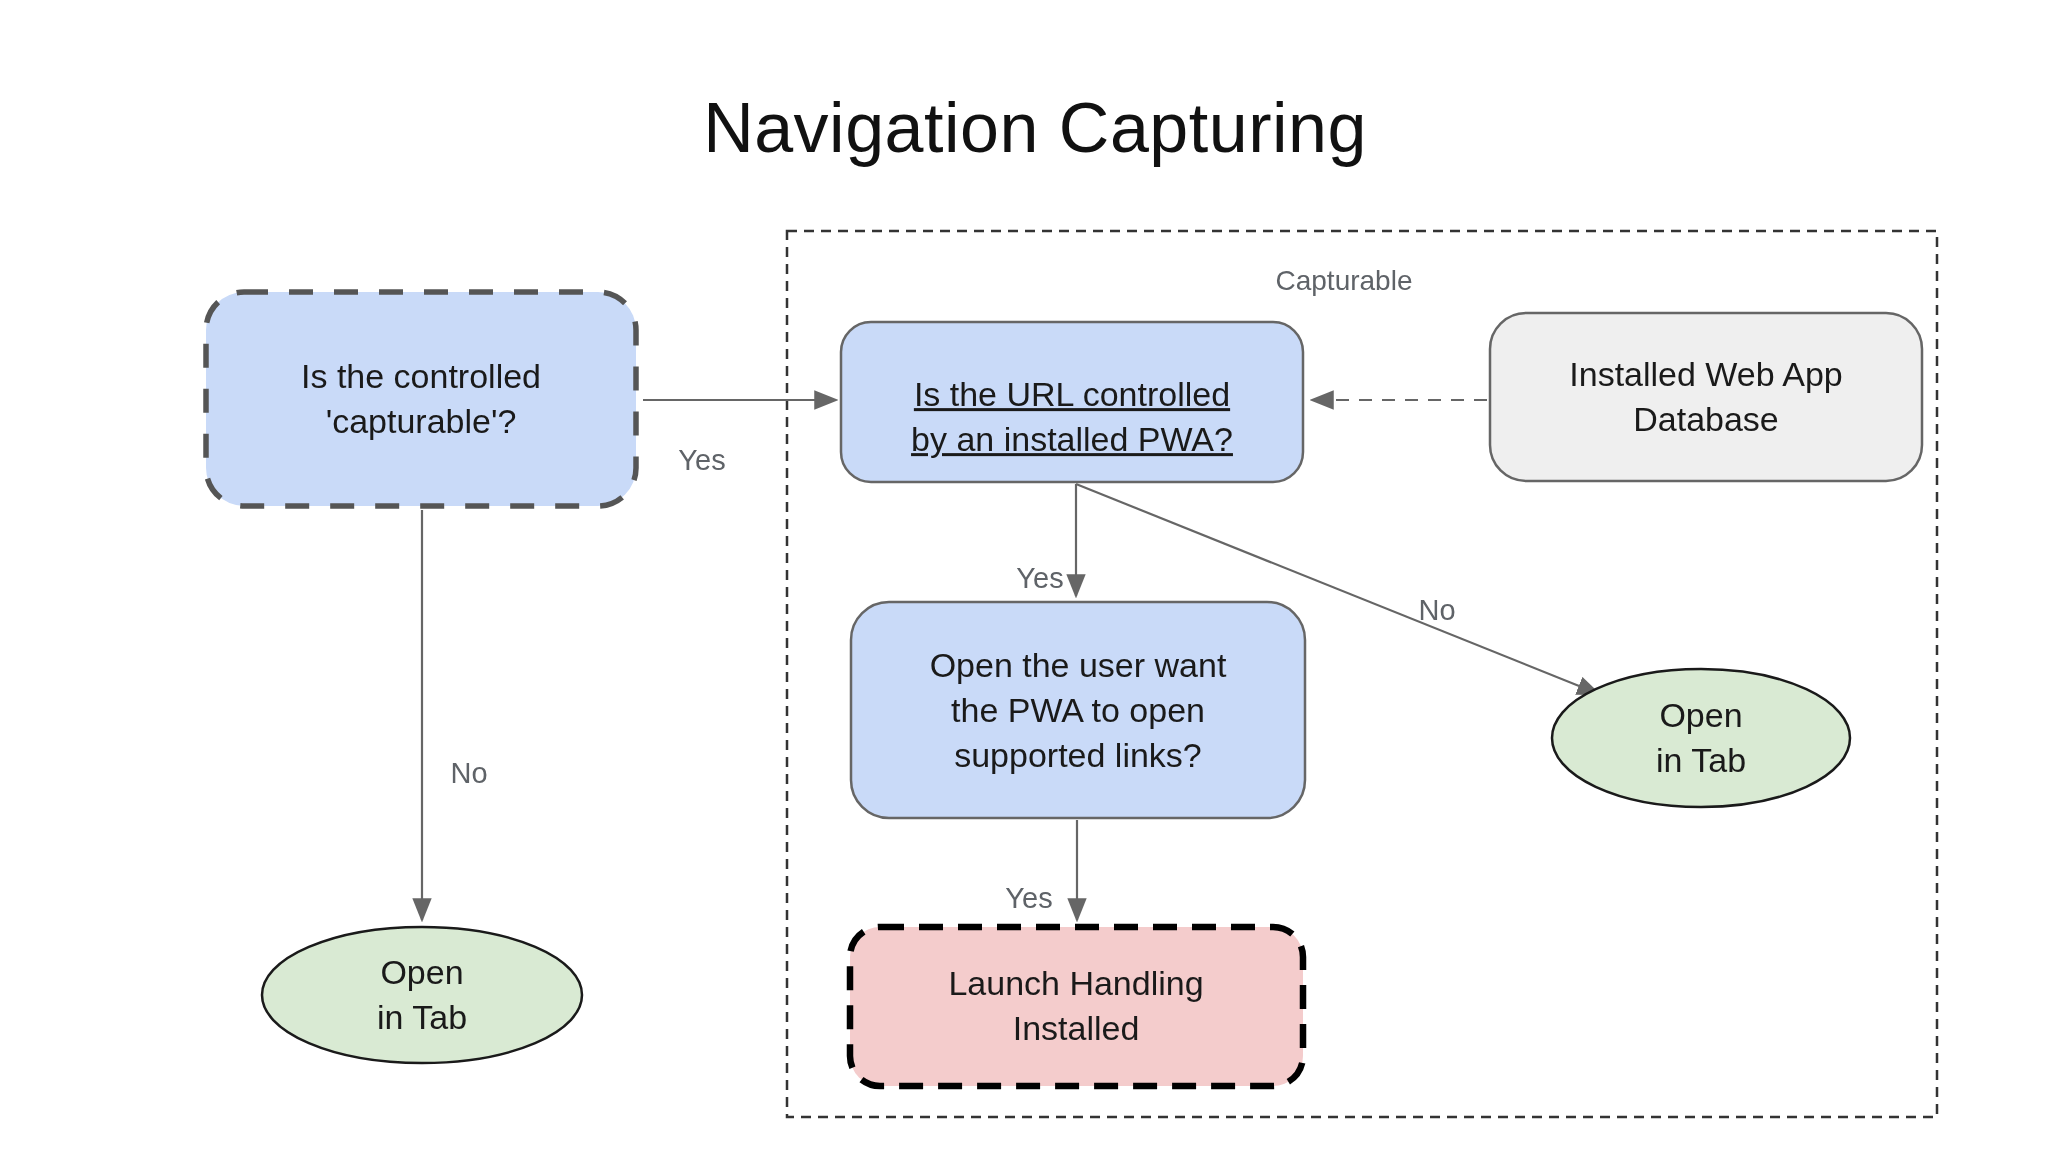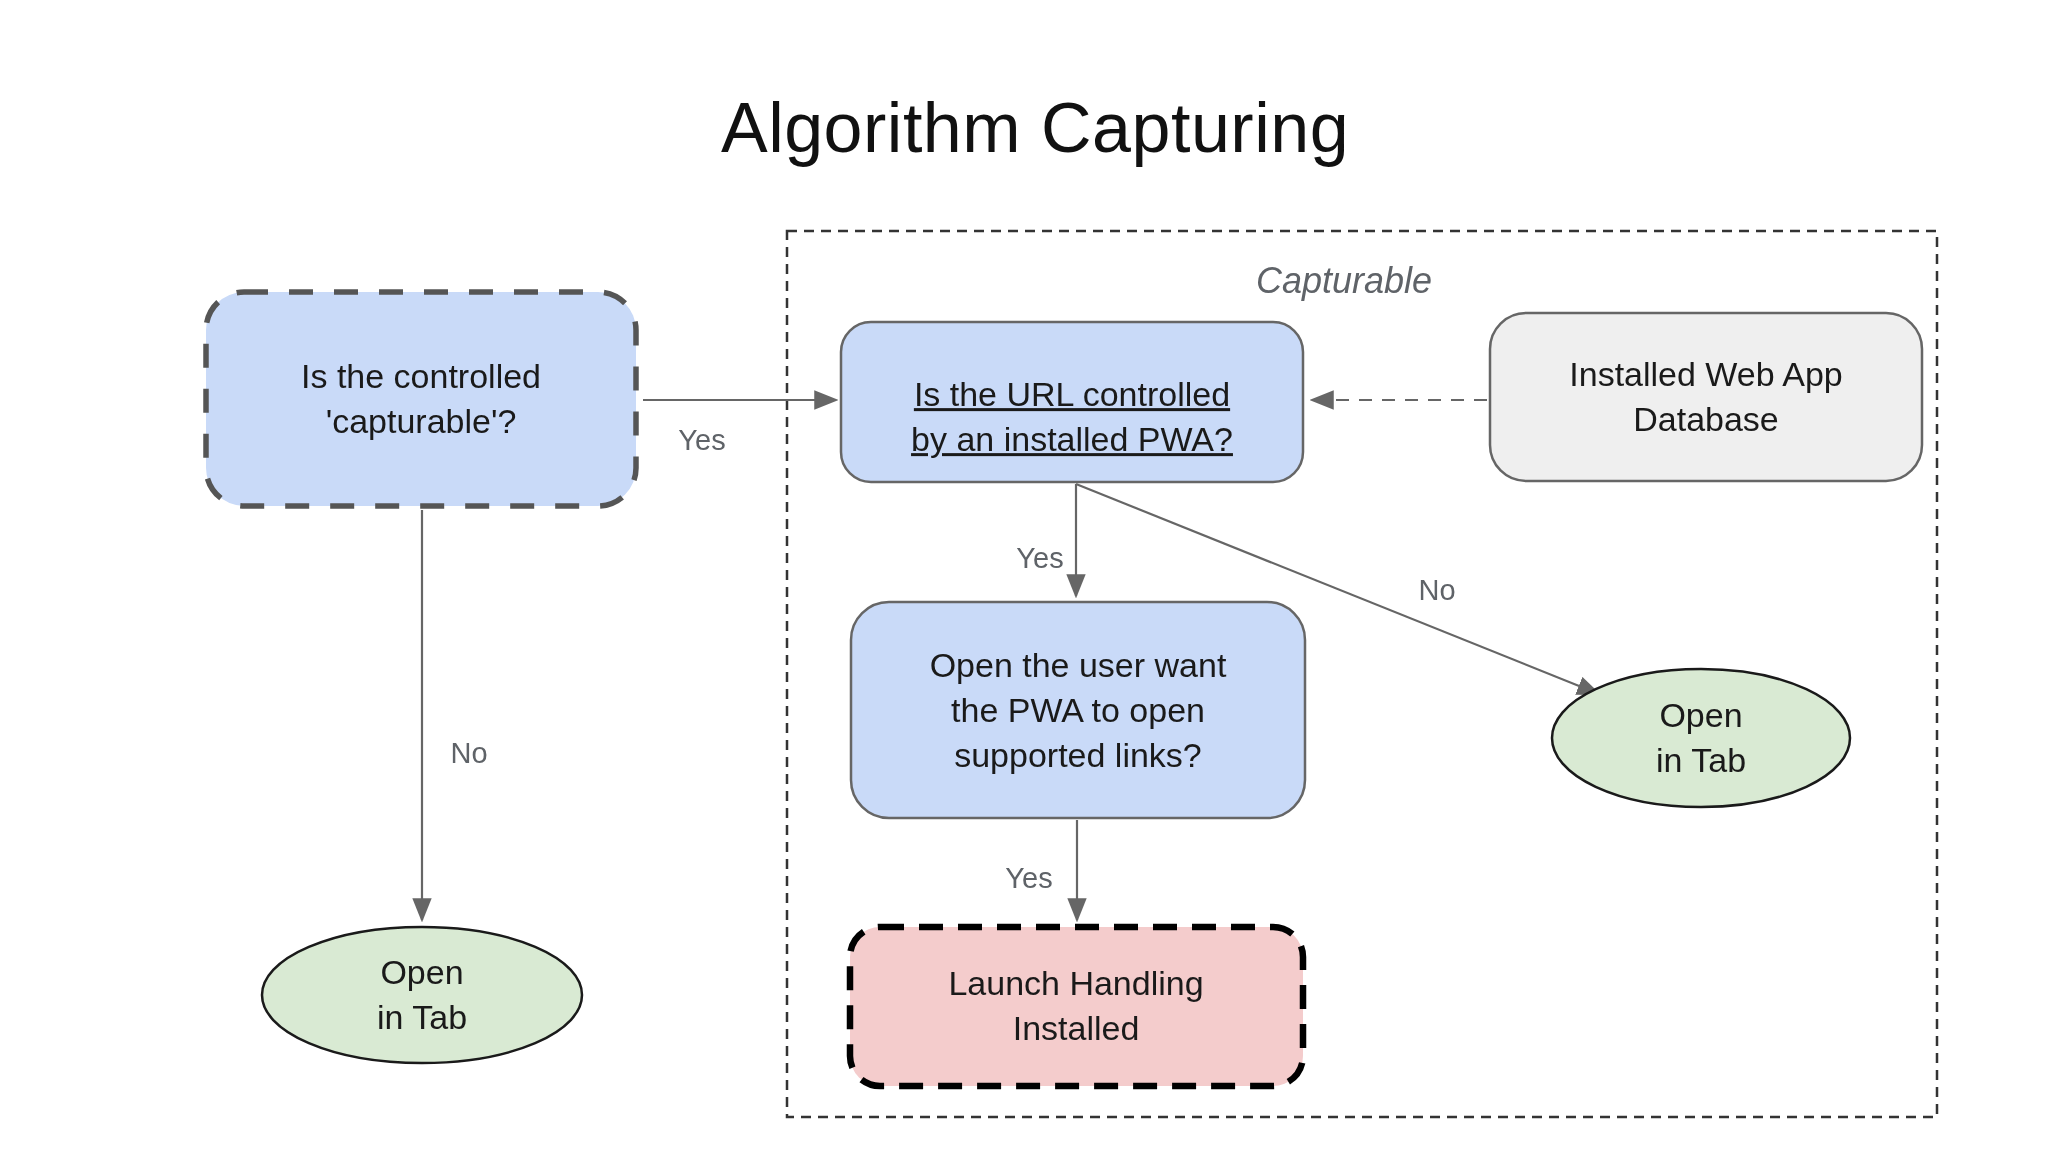--- a/index.html
+++ b/index.html
@@ -3,23 +3,23 @@
 <meta charset="utf-8">
 <style>
   html,body { margin:0; padding:0; background:#ffffff; }
   body {
     position:relative; width:2048px; height:1152px; overflow:hidden;
     font-family:"Liberation Sans", sans-serif; color:#1a1a1a;
   }
   #diagram-svg { position:absolute; left:0; top:0; width:2048px; height:1152px; }
   .txt { position:absolute; transform:translate(-50%,-50%); text-align:center; white-space:pre-line; }
   .page-title { font-size:70px; letter-spacing:0.5px; color:#111111; }
-  .group-label { font-size:36px; color:#5f6368;font-style:italic; }
+  .group-label { font-size:28px; color:#5f6368; }
   .node-label { font-size:34px; line-height:1.32; color:#1a1a1a; }
-  .edge-label { font-size:29px; color:#5f6368; }
+  .edge-label { font-size:29px; color:#5f6368;margin-top:20px; }
 </style>
 </head>
 <body>
 
 <svg id="diagram-svg" viewBox="0 0 2048 1152" xmlns="http://www.w3.org/2000/svg">
   <defs>
     <marker id="arrow" viewBox="0 0 10 8" refX="9" refY="4" markerWidth="11" markerHeight="9" orient="auto-start-reverse">
       <path d="M0,0 L10,4 L0,8 Z" fill="#666666"></path>
     </marker>
   </defs>
@@ -41,21 +41,21 @@
 
   <rect x="851" y="602" width="454" height="216" rx="38" stroke="#666666" stroke-width="2.5" fill="#c9daf8"></rect>
 
   <rect x="850" y="927" width="453" height="159" rx="30" stroke="#000000" stroke-width="6.5" stroke-dasharray="24 15" fill="#f4cccc"></rect>
 
   <ellipse cx="422" cy="995" rx="160" ry="68" stroke="#1a1a1a" stroke-width="2.5" fill="#d9ead3"></ellipse>
 
   <ellipse cx="1701" cy="738" rx="149" ry="69" stroke="#1a1a1a" stroke-width="2.5" fill="#d9ead3"></ellipse>
 </svg>
 
-<div class="txt page-title" style="left:1035px; top:128px;">Algorithm Capturing</div>
+<div class="txt page-title" style="left:1035px; top:128px;">Navigation Capturing</div>
 
 <div class="txt group-label" style="left:1344px; top:281px;">Capturable</div>
 
 <div class="txt node-label" style="left:421px; top:399px;">Is the controlled
 'capturable'?</div>
 
 <div class="txt node-label" style="left:1072px; top:417px;text-decoration:underline;">Is the URL controlled
 by an installed PWA?</div>
 
 <div class="txt node-label" style="left:1706px; top:397px;">Installed Web App

